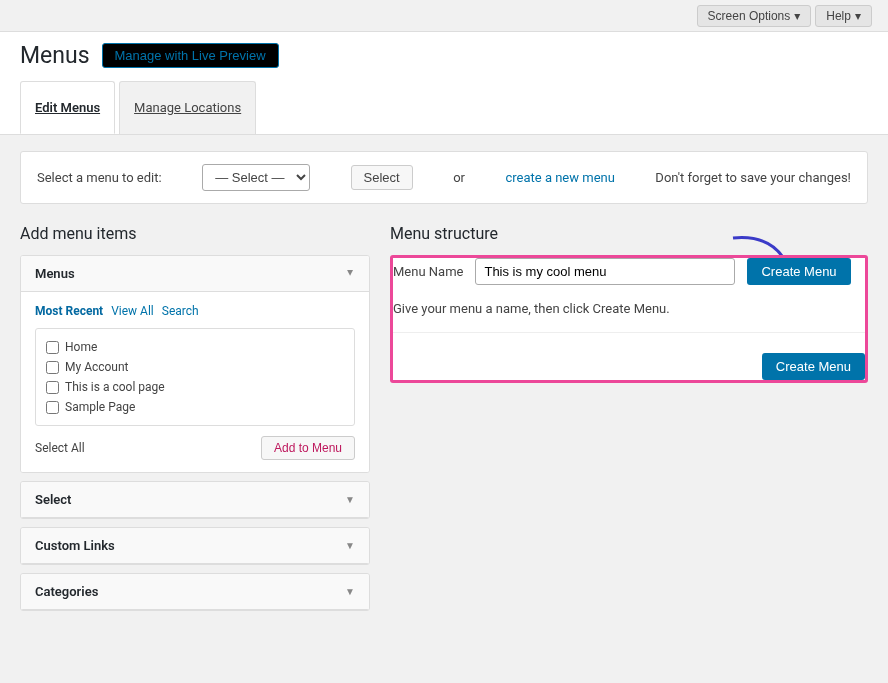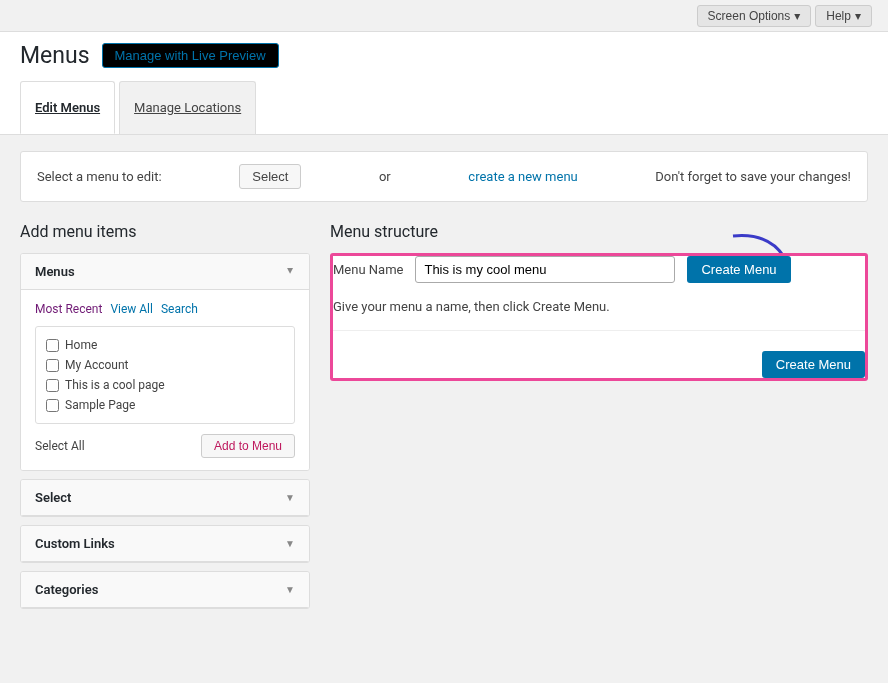--- a/index.html
+++ b/index.html
@@ -130,21 +130,21 @@
 
     
     .two-col {
       display: flex;
       gap: 20px;
       align-items: flex-start;
     }
 
     
     .left-panel {
-      width: 290px;
+      width: 350px;
       flex-shrink: 0;
     }
     .panel-section-title {
       font-size: 16px;
       font-weight: 400;
       color: #23282d;
       margin-bottom: 12px;
     }
 
     
@@ -176,21 +176,21 @@
     }
 
     
     .sub-tabs {
       display: flex;
       gap: 8px;
       margin-bottom: 10px;
       font-size: 12px;
     }
     .sub-tab { color: #777; cursor: pointer; }
-    .sub-tab.active { color: #701a75; font-weight: 400; }
+    .sub-tab.active { color: #0369a1; font-weight: 700; }
     .sub-tab-link { color: #0073aa; text-decoration: none; cursor: pointer; }
 
     
     .pages-list {
       border: 1px solid #ddd;
       border-radius: 3px;
       padding: 8px 10px;
       margin-bottom: 10px;
     }
     .page-item {
@@ -311,20 +311,23 @@
   <div class="tabs">
     <div class="tab active">Edit Menus</div>
     <div class="tab">Manage Locations</div>
   </div>
 </div>
 
 <div class="main-content">
 
   <div class="select-menu-bar">
     <label>Select a menu to edit:</label>
+    <select class="select-dropdown">
+      <option>— Select —</option>
+    </select>
     <button class="select-btn">Select</button>
     <span>or</span>
     <a href="#" class="create-link">create a new menu</a>
     <span>Don't forget to save your changes!</span>
   </div>
 
   <div class="two-col">
 
     <div class="left-panel">
       <h2 class="panel-section-title">Add menu items</h2>

